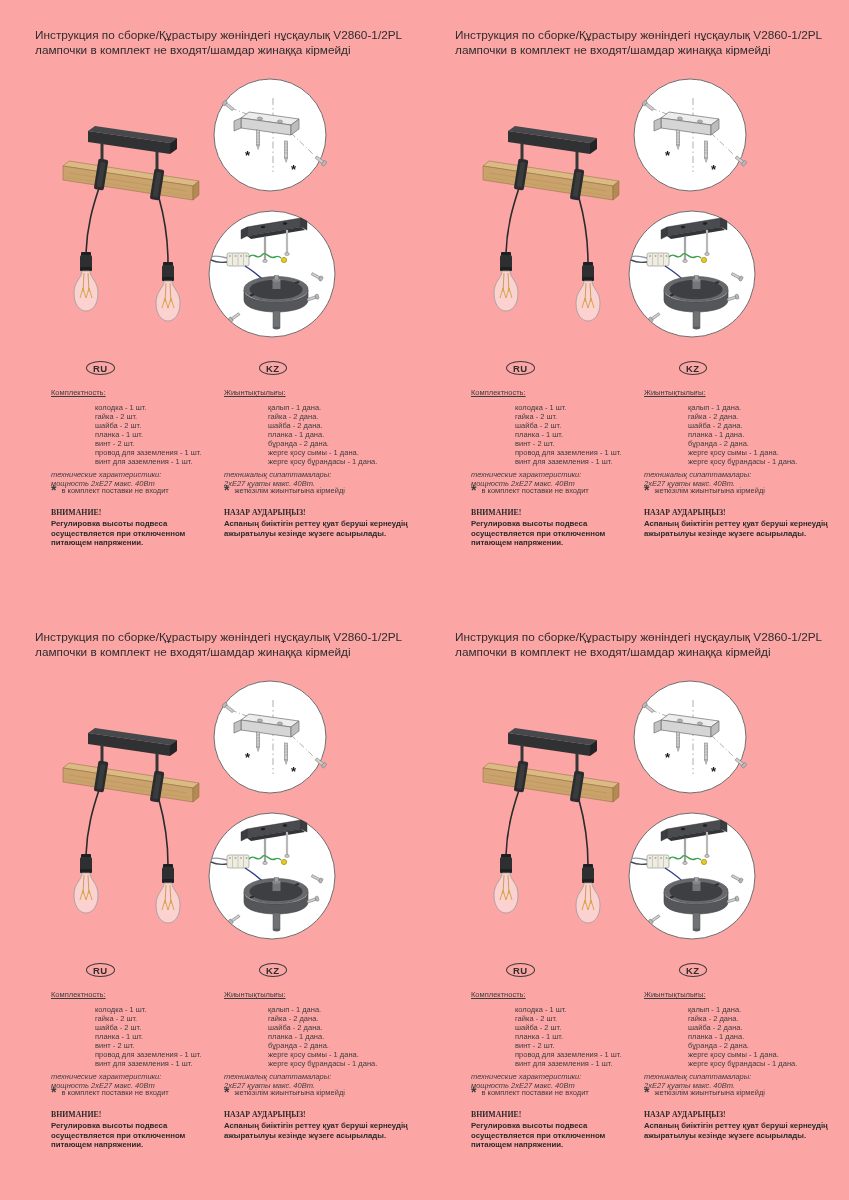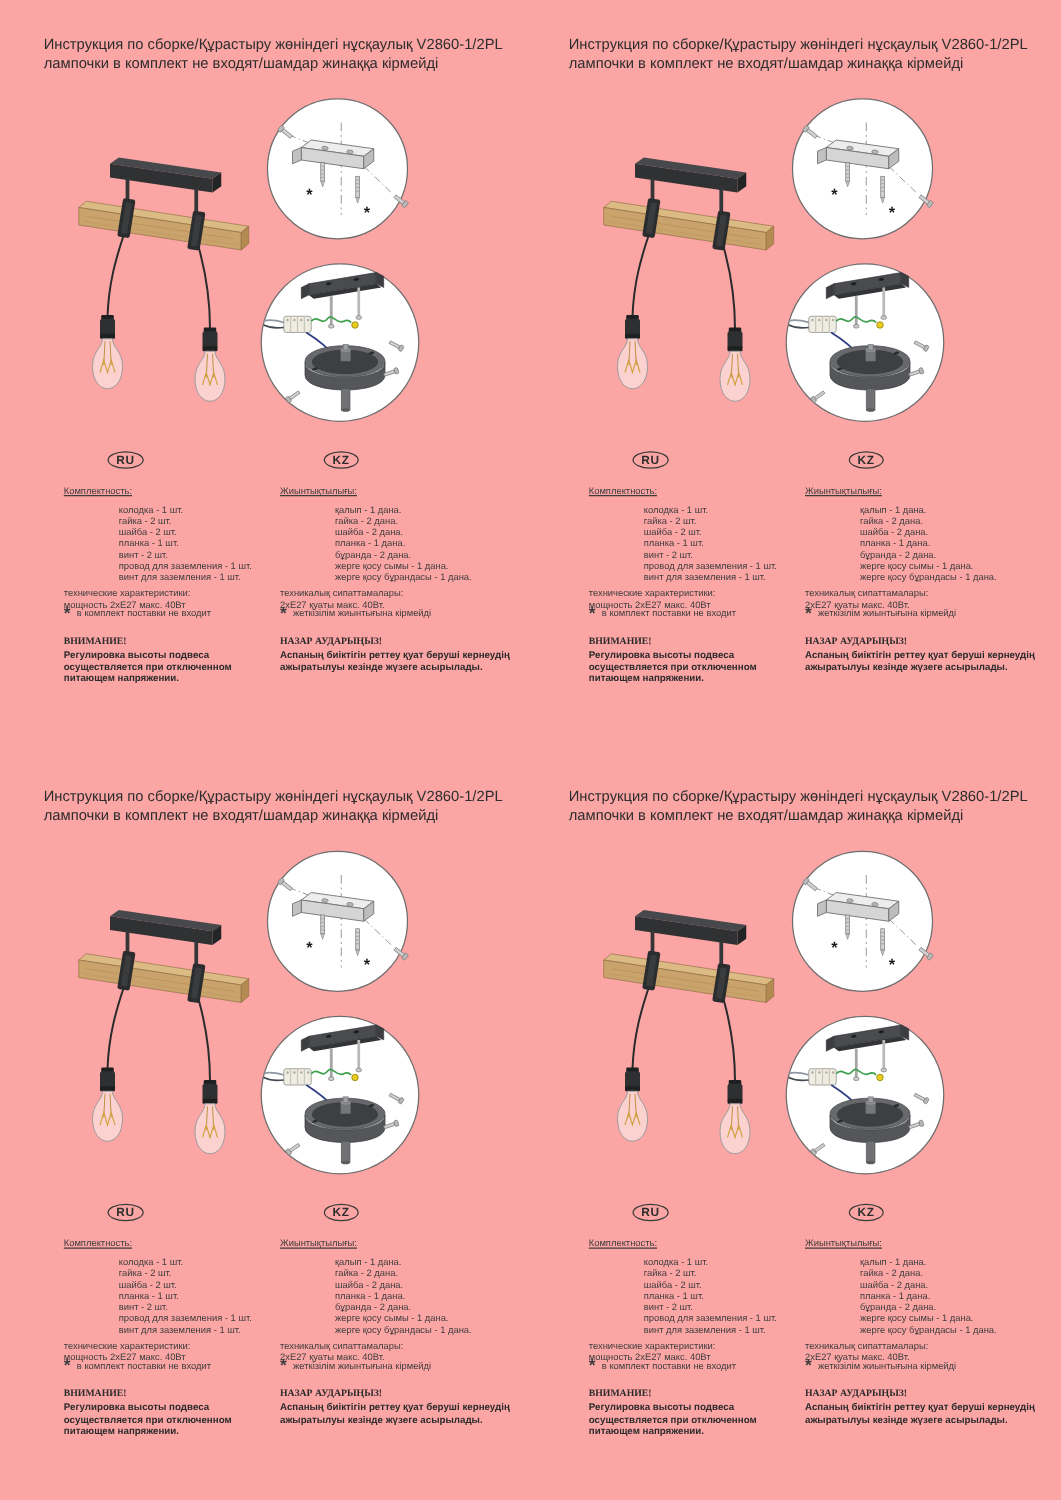--- a/index.html
+++ b/index.html
@@ -9,21 +9,21 @@
   .q1{left:35px;top:28px}.q2{left:455px;top:28px}.q3{left:35px;top:630px}.q4{left:455px;top:630px}
   .title{position:absolute;left:0;top:0;font-size:11.8px;line-height:15px;color:#2d2d2d;white-space:nowrap;}
   .illustration{position:absolute;left:0;top:46px;width:385px;height:284px;}
   .col{position:absolute;top:333px;height:210px;font-size:7.5px;line-height:9px;color:#3d3d3d;}
   .col-ru{left:16px;width:170px;}
   .col-kz{left:189px;width:198px;}
   .badge{position:absolute;top:0;left:0;border:1.3px solid #3a3a3a;border-radius:50%;
          padding:1.5px 6px;font-size:9.5px;font-weight:700;letter-spacing:.5px;color:#2d2d2d;margin-left:35px;}
   .sec-heading{position:absolute;top:27px;left:0;text-decoration:underline;}
   .parts{position:absolute;top:42px;left:0;margin-left:44px;}
-  .specs{position:absolute;top:109px;left:0;}
+  .specs{position:absolute;top:109px;left:0;font-style:italic;}
   .footnote{position:absolute;top:124px;left:0;display:flex;align-items:center;gap:5px;}
   .ast{font-size:14px;font-weight:700;line-height:10px;}
   .warning{position:absolute;top:147px;left:0;font-weight:700;font-size:7.8px;line-height:9.5px;color:#2b2b2b;}
   .warn-title{margin-bottom:1.5px;font-family:Liberation Serif, serif;}
   svg text.mark{font-family:"Liberation Sans",sans-serif;font-weight:700;font-size:13px;fill:#1a1a1a;}
 </style>
 </head>
 <body>
 
 <div class="page">

